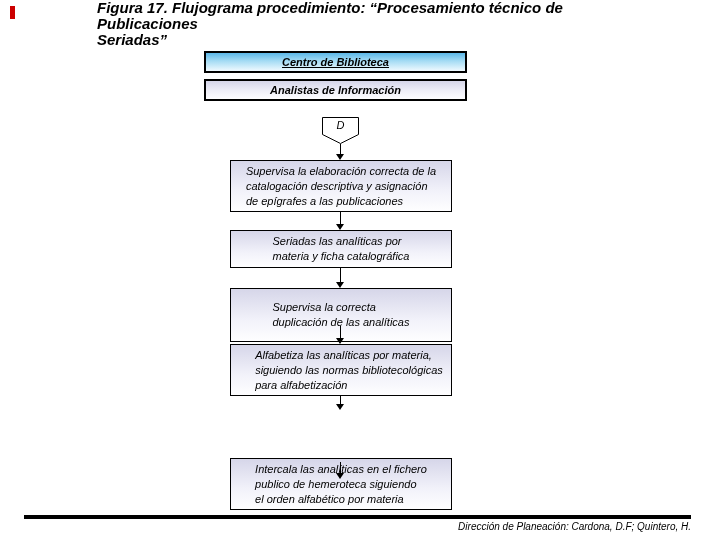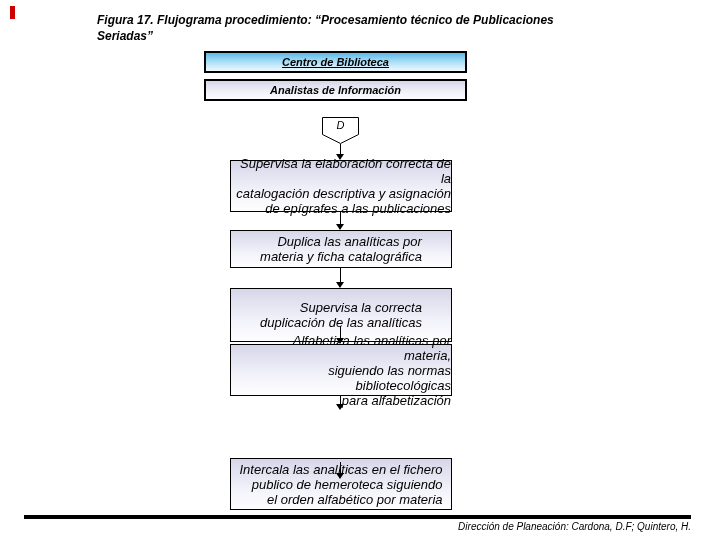--- a/index.html
+++ b/index.html
@@ -2,42 +2,42 @@
 <html><head>
 <meta charset="utf-8">
 <style>
   html,body{margin:0;padding:0;background:#fff;}
   .canvas{
     position:relative;width:720px;height:540px;background:#ffffff;
     font-family:"Liberation Sans", sans-serif;overflow:hidden;
   }
   .red-dash{position:absolute;left:10px;top:6px;width:5px;height:13px;background:#cc0000;}
   .fig-title{
-    position:absolute;left:97px;top:12px;width:478px;
-    font-size:12px;line-height:16px;font-weight:bold;font-style:italic;color:#000;
+    position:absolute;left:97px;top:0;width:478px;
+    font-size:15px;line-height:16px;font-weight:bold;font-style:italic;color:#000;
     white-space:pre-line;
   }
   .hdr-box{
     position:absolute;left:204px;width:263px;height:22px;box-sizing:border-box;
     border:2px solid #000;display:flex;align-items:center;justify-content:center;
     font-size:11px;font-weight:bold;font-style:italic;color:#000;
   }
   .hdr-blue{top:51px;background:linear-gradient(180deg,#5cb8e8 0%,#a6dcf4 45%,#f0faff 100%);text-decoration:underline;}
   .hdr-lav{top:79px;background:linear-gradient(180deg,#d6d6e9 0%,#efeff8 55%,#fdfdff 100%);}
   .d-shape{position:absolute;left:322px;top:117px;width:37px;height:27px;}
   .d-label{
     position:absolute;left:322px;top:119px;width:37px;text-align:center;
     font-size:11px;font-style:italic;color:#000;
   }
   .step{
     position:absolute;left:230px;width:222px;box-sizing:border-box;
     border:1px solid #000;
     background:linear-gradient(180deg,#d6d6e9 0%,#f2f2fa 60%,#fefeff 100%);
-    display:flex;align-items:center;justify-content:center;text-align:right;
-    font-size:13px;line-height:15px;font-style:italic;color:#000;
+    display:flex;align-items:center;justify-content:center;text-align:left;
+    font-size:11px;line-height:15px;font-style:italic;color:#000;
     white-space:pre-line;
   }
   .s1{top:160px;height:52px;}
   .s2{top:230px;height:38px;}
   .s3{top:288px;height:54px;}
   .s4{top:344px;height:52px;padding-left:16px;}
   .s5{top:410px;height:52px;margin-top:48px;}
   .arrow{position:absolute;left:336px;width:9px;}
   .arrow .shaft{position:absolute;left:4px;top:0;width:1px;background:#000;}
   .arrow .head{
@@ -96,21 +96,21 @@
 catalogación descriptiva y asignación
 de epígrafes a las publicaciones</span>
   </div>
 
   <div class="arrow a2">
       <i class="shaft"></i>
       <i class="head"></i>
     </div>
 
   <div class="step s2">
-    <span>Duplica las analíticas por
+    <span>Seriadas las analíticas por
 materia y ficha catalográfica</span>
   </div>
 
   <div class="arrow a3">
       <i class="shaft"></i>
       <i class="head"></i>
     </div>
 
   <div class="step s3">
     <span>Supervisa la correcta

